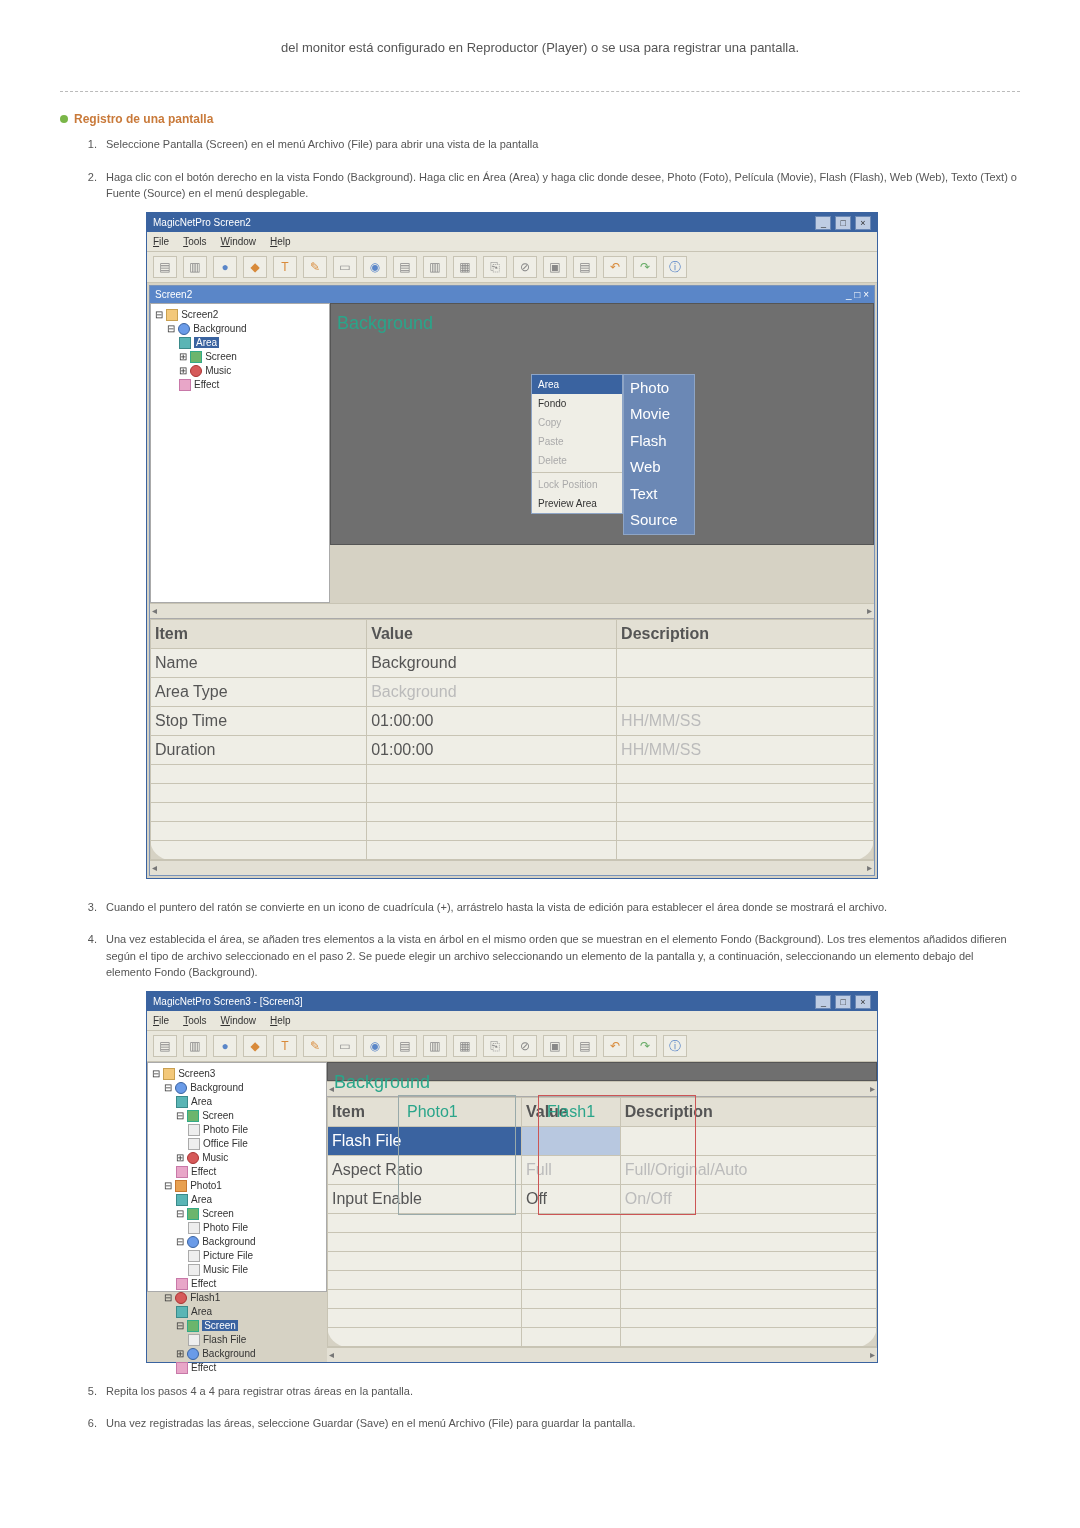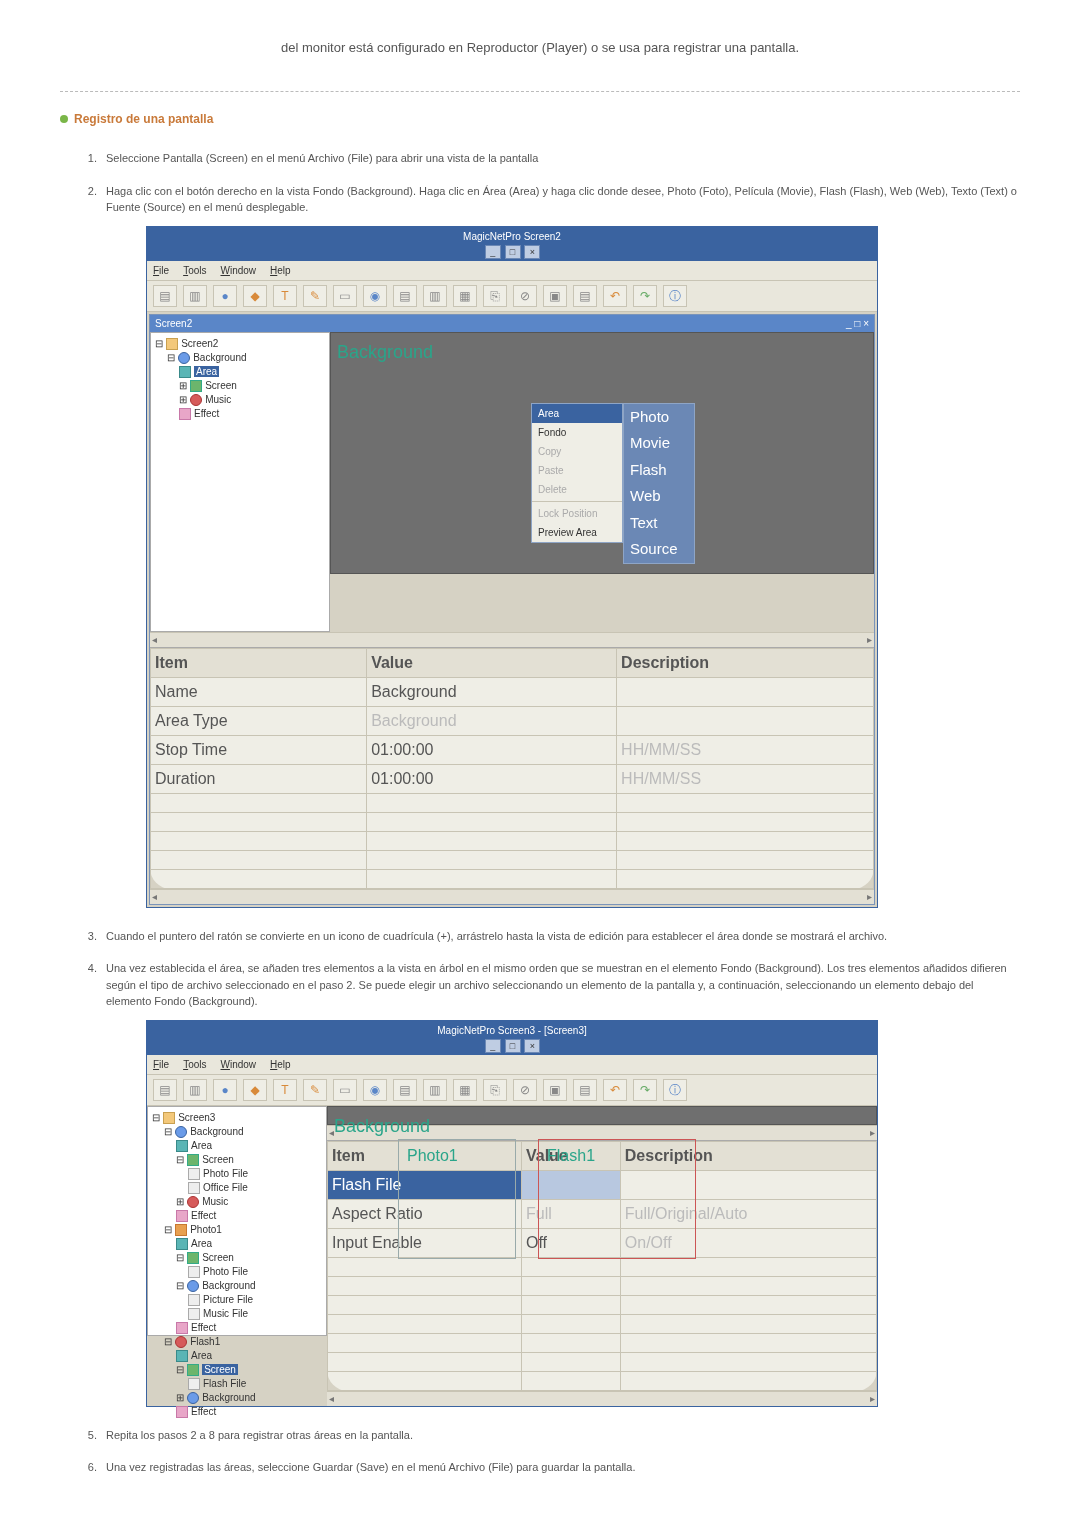--- a/index.html
+++ b/index.html
@@ -13,21 +13,21 @@
   }
   .intro-text {
     text-align: center;
     margin-bottom: 36px;
     font-size: 13px;
   }
   .section-title {
     color: #c97a3a;
     font-weight: bold;
     font-size: 12px;
-    margin-bottom: 24px;
+    margin-bottom: 10px;
     display: flex;
     align-items: center;
     gap: 6px;
   }
   .bullet-green {
     width: 8px;
     height: 8px;
     background: #7ab648;
     border-radius: 50%;
     display: inline-block;
@@ -56,21 +56,20 @@
     background: #d6d2c4;
     font-size: 10px;
   }
   .titlebar {
     background: linear-gradient(#3a63a0,#3a63a0);
     color: #fff;
     padding: 2px 6px;
     display: flex;
     justify-content: space-between;
     align-items: center;
-    flex-direction: column;
   }
   .titlebar .controls span {
     display: inline-block;
     width: 14px;
     height: 12px;
     background: #bfcde3;
     border: 1px solid #6b88b5;
     color:#333;
     text-align:center;
     line-height:12px;
@@ -517,15 +516,15 @@
             <div class="grid-scroll">
                 <span>◂</span>
                 <span>▸</span>
               </div>
           </div>
         </div>
       </div>
     </div>
   </li>
 
-  <li>Repita los pasos 2 a 8 para registrar otras áreas en la pantalla.</li>
+  <li>Repita los pasos 4 a 4 para registrar otras áreas en la pantalla.</li>
   <li>Una vez registradas las áreas, seleccione Guardar (Save) en el menú Archivo (File) para guardar la pantalla.</li>
 </ol>
 
 </body></html>

